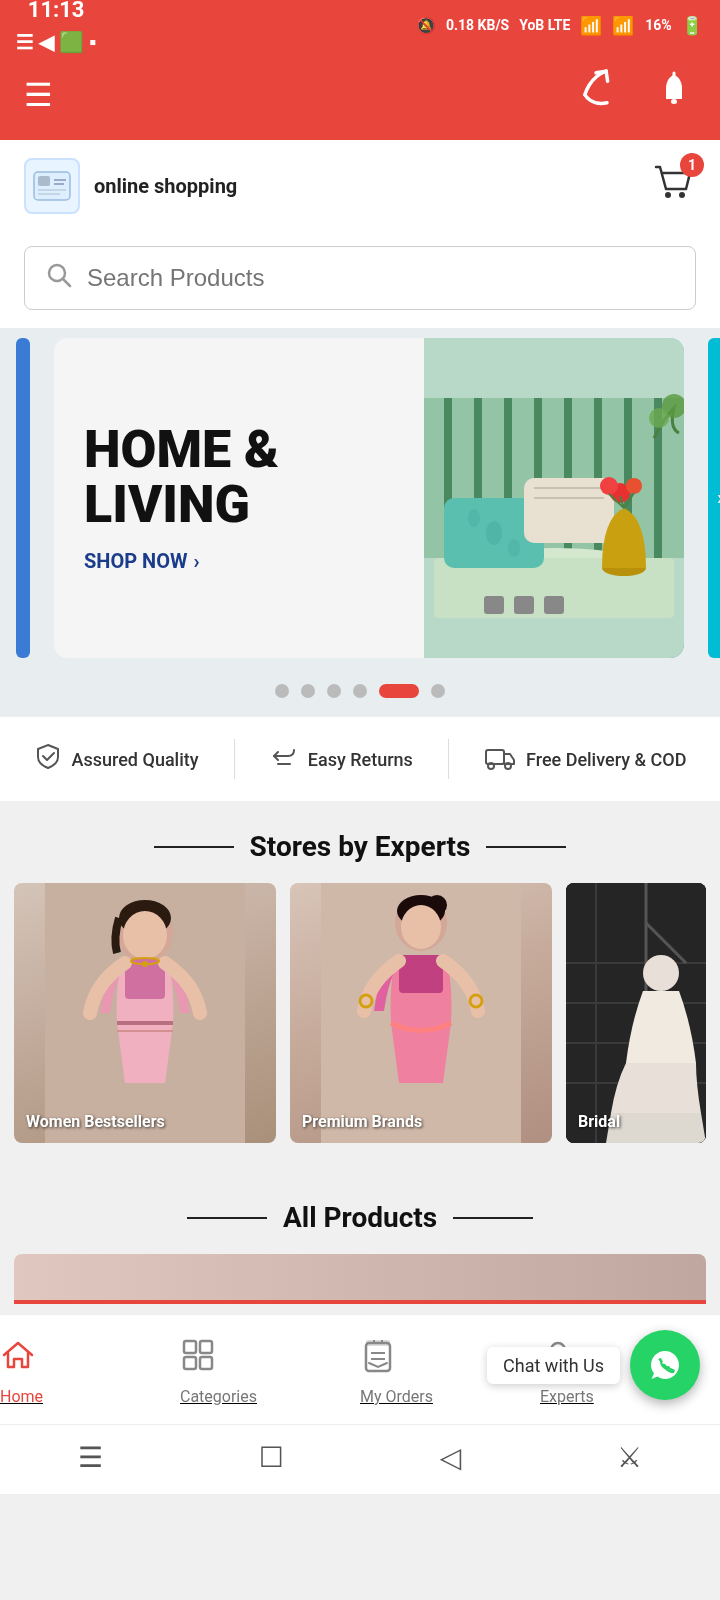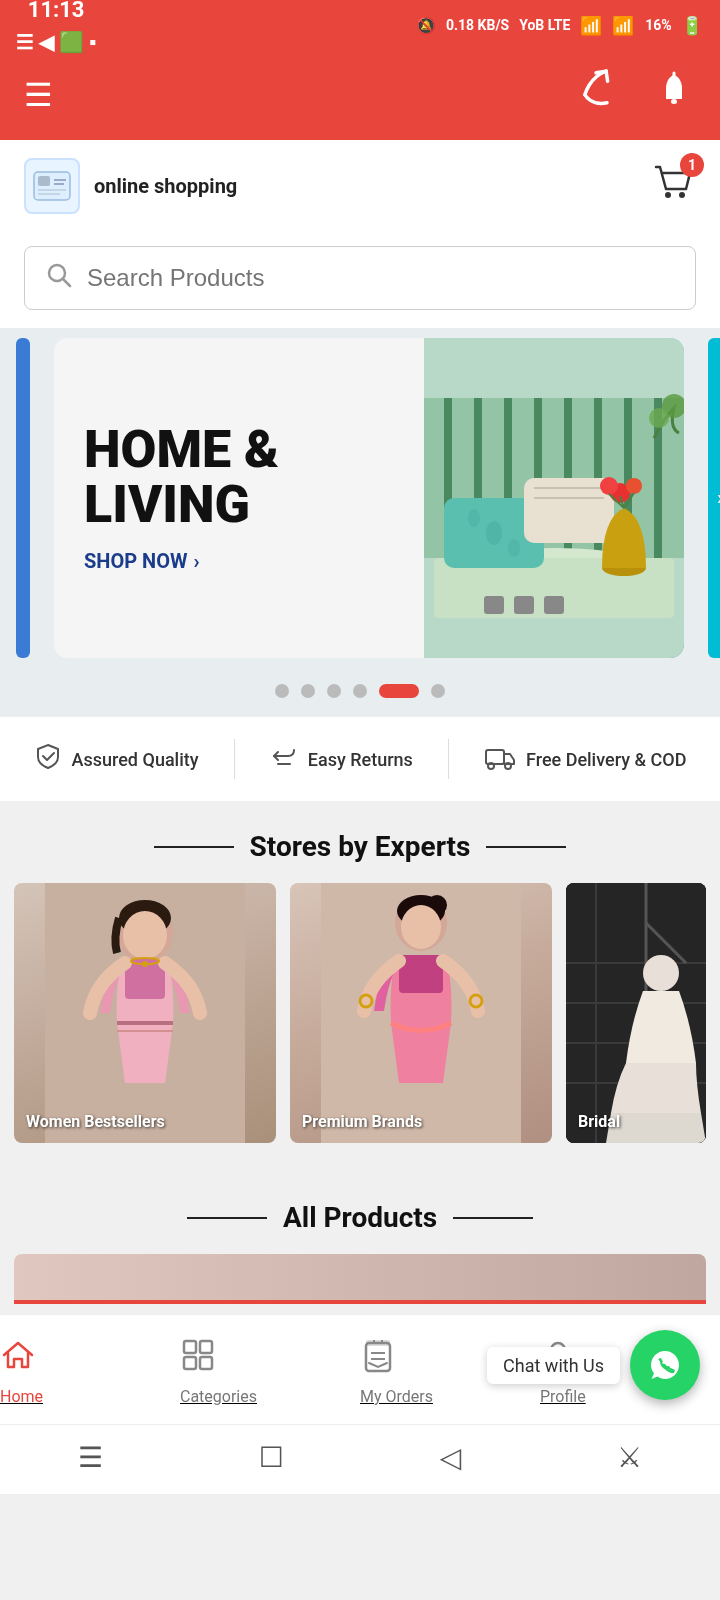--- a/index.html
+++ b/index.html
@@ -626,21 +626,21 @@
     </span>
     <span class="nav-label">My Orders</span>
   </div>
   <div class="nav-item">
     <span class="nav-icon">
       <svg width="36" height="36" viewBox="0 0 36 36" fill="none">
         <circle cx="18" cy="13" r="7" stroke="#888" stroke-width="2.5"></circle>
         <path d="M6 30 C6 24 11 20 18 20 C25 20 30 24 30 30" stroke="#888" stroke-width="2.5" stroke-linecap="round"></path>
       </svg>
     </span>
-    <span class="nav-label">Profile</span>
+    <span class="nav-label">Experts</span>
   </div>
 </div>
 
 <div class="system-nav">
   <span class="sys-btn">☰</span>
   <span class="sys-btn">☐</span>
   <span class="sys-btn">◁</span>
   <span class="sys-btn">⚔</span>
 </div>
 

